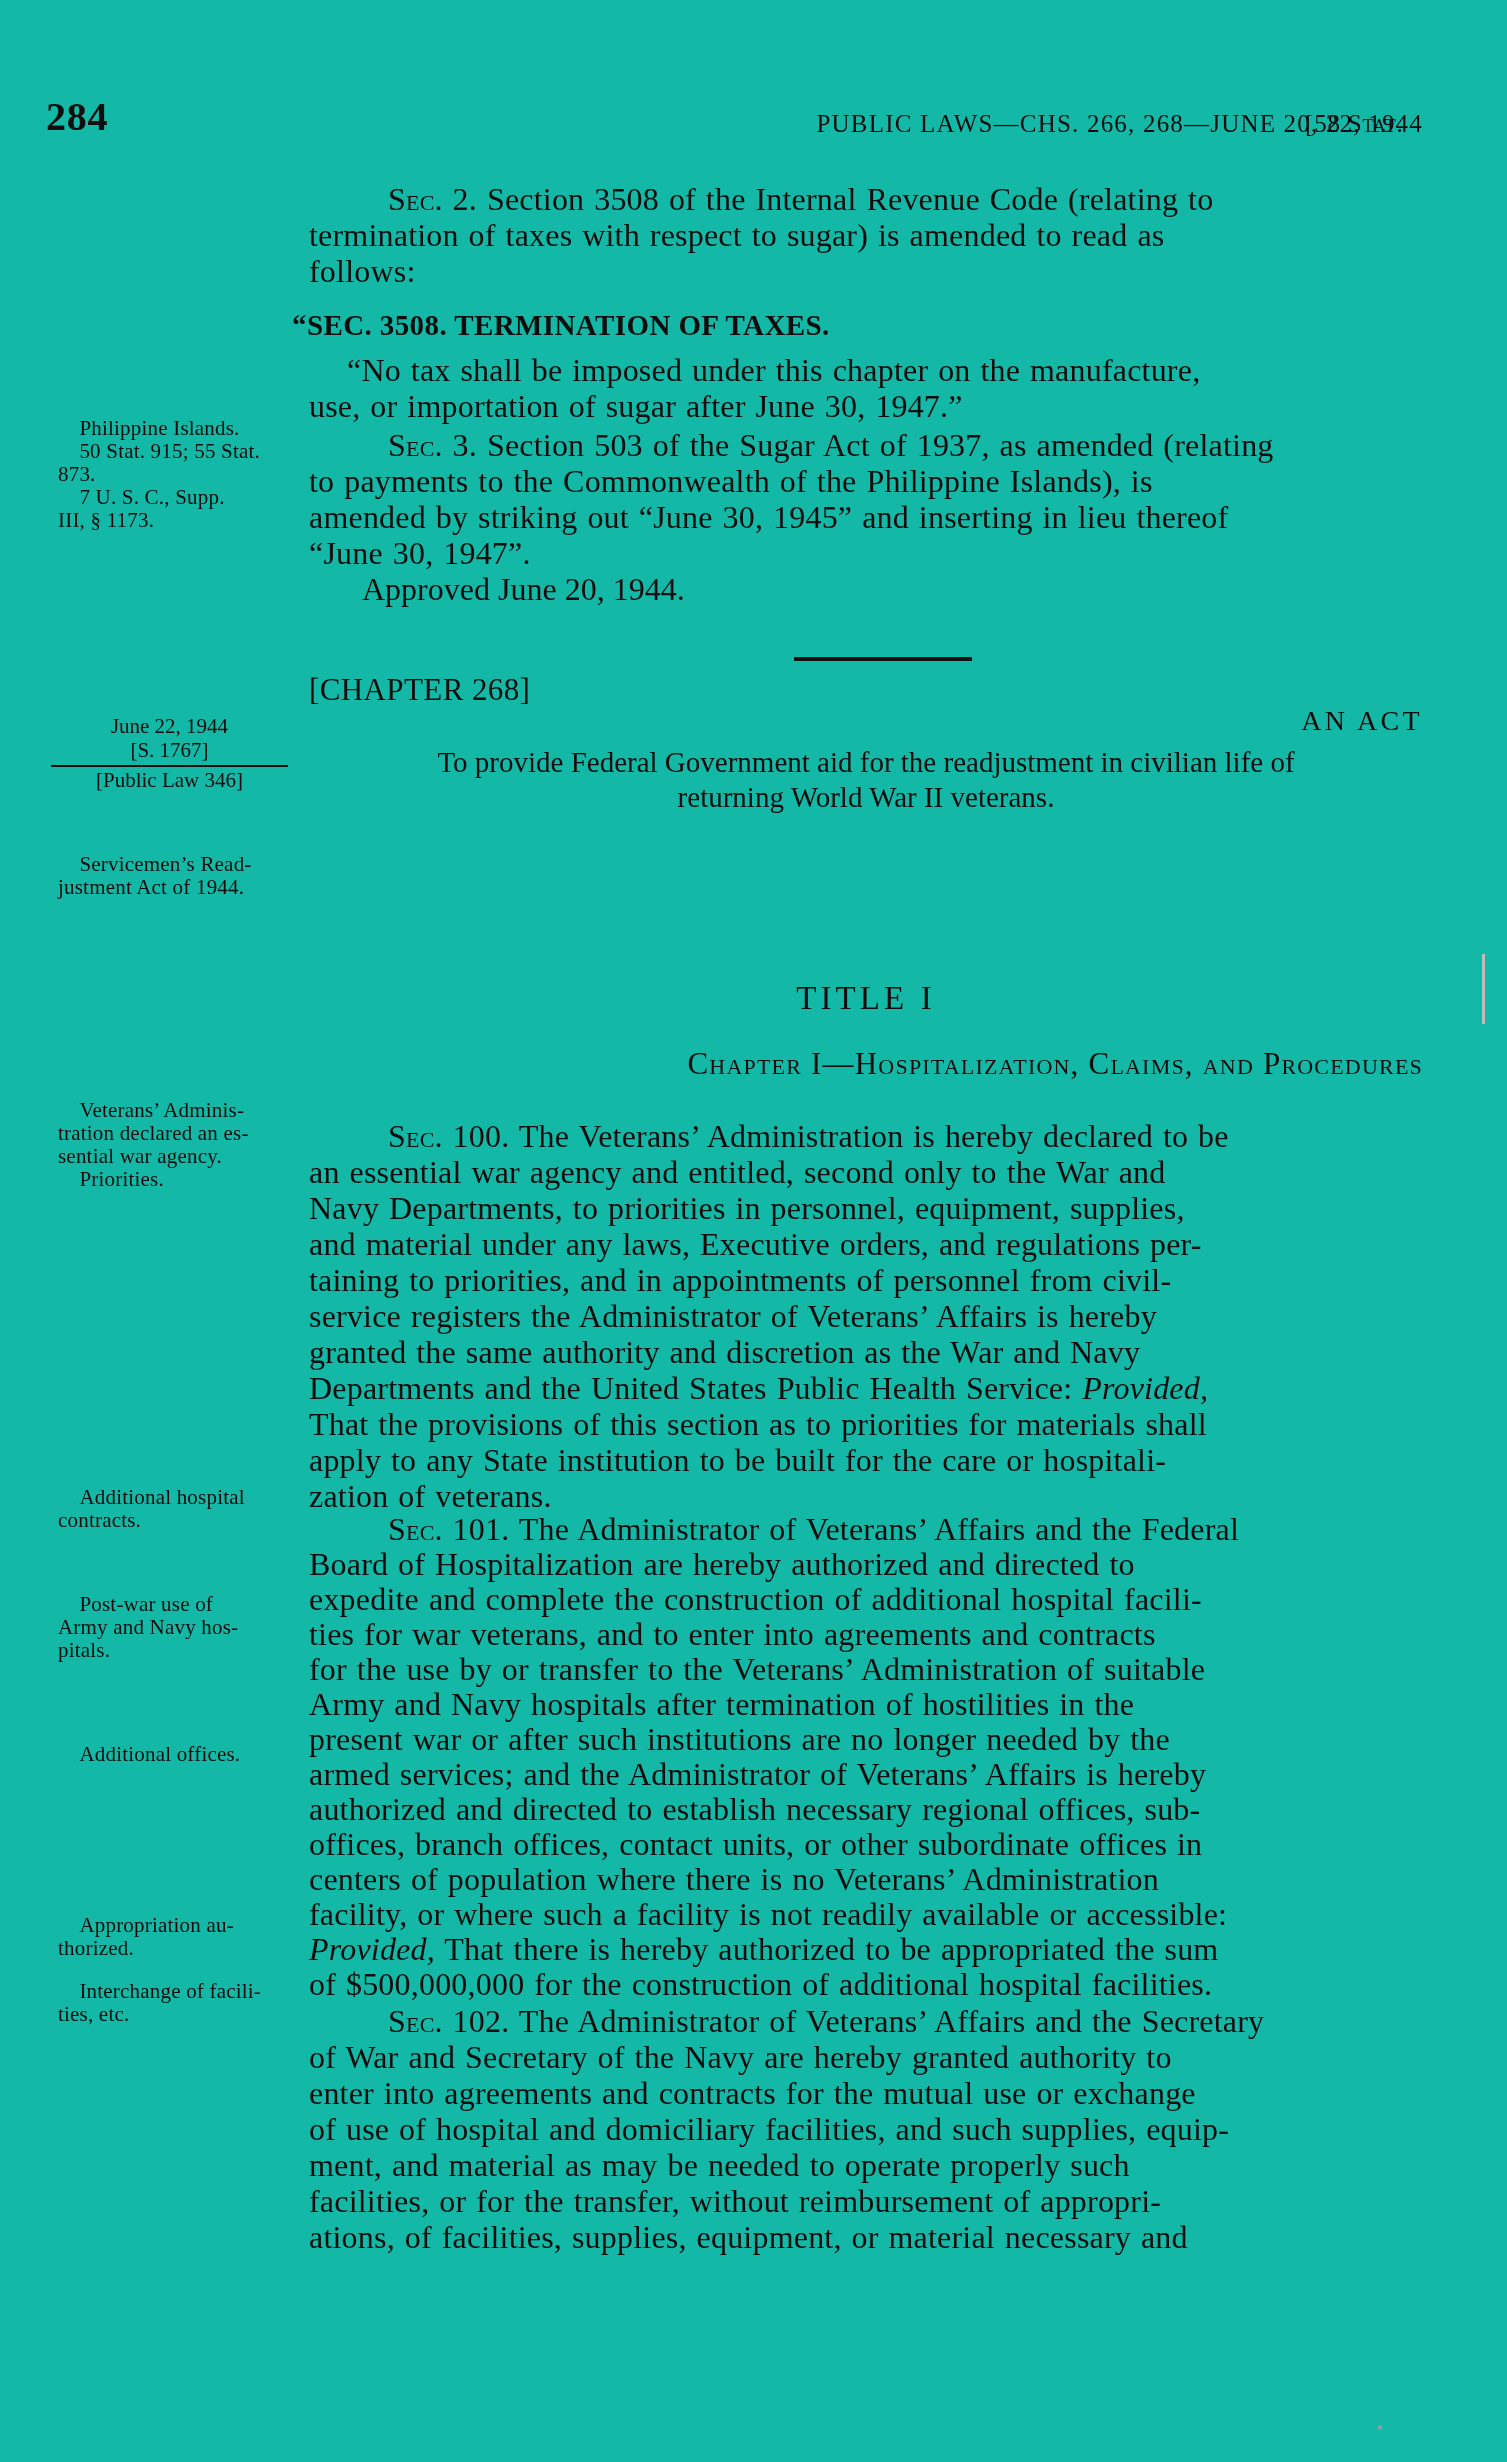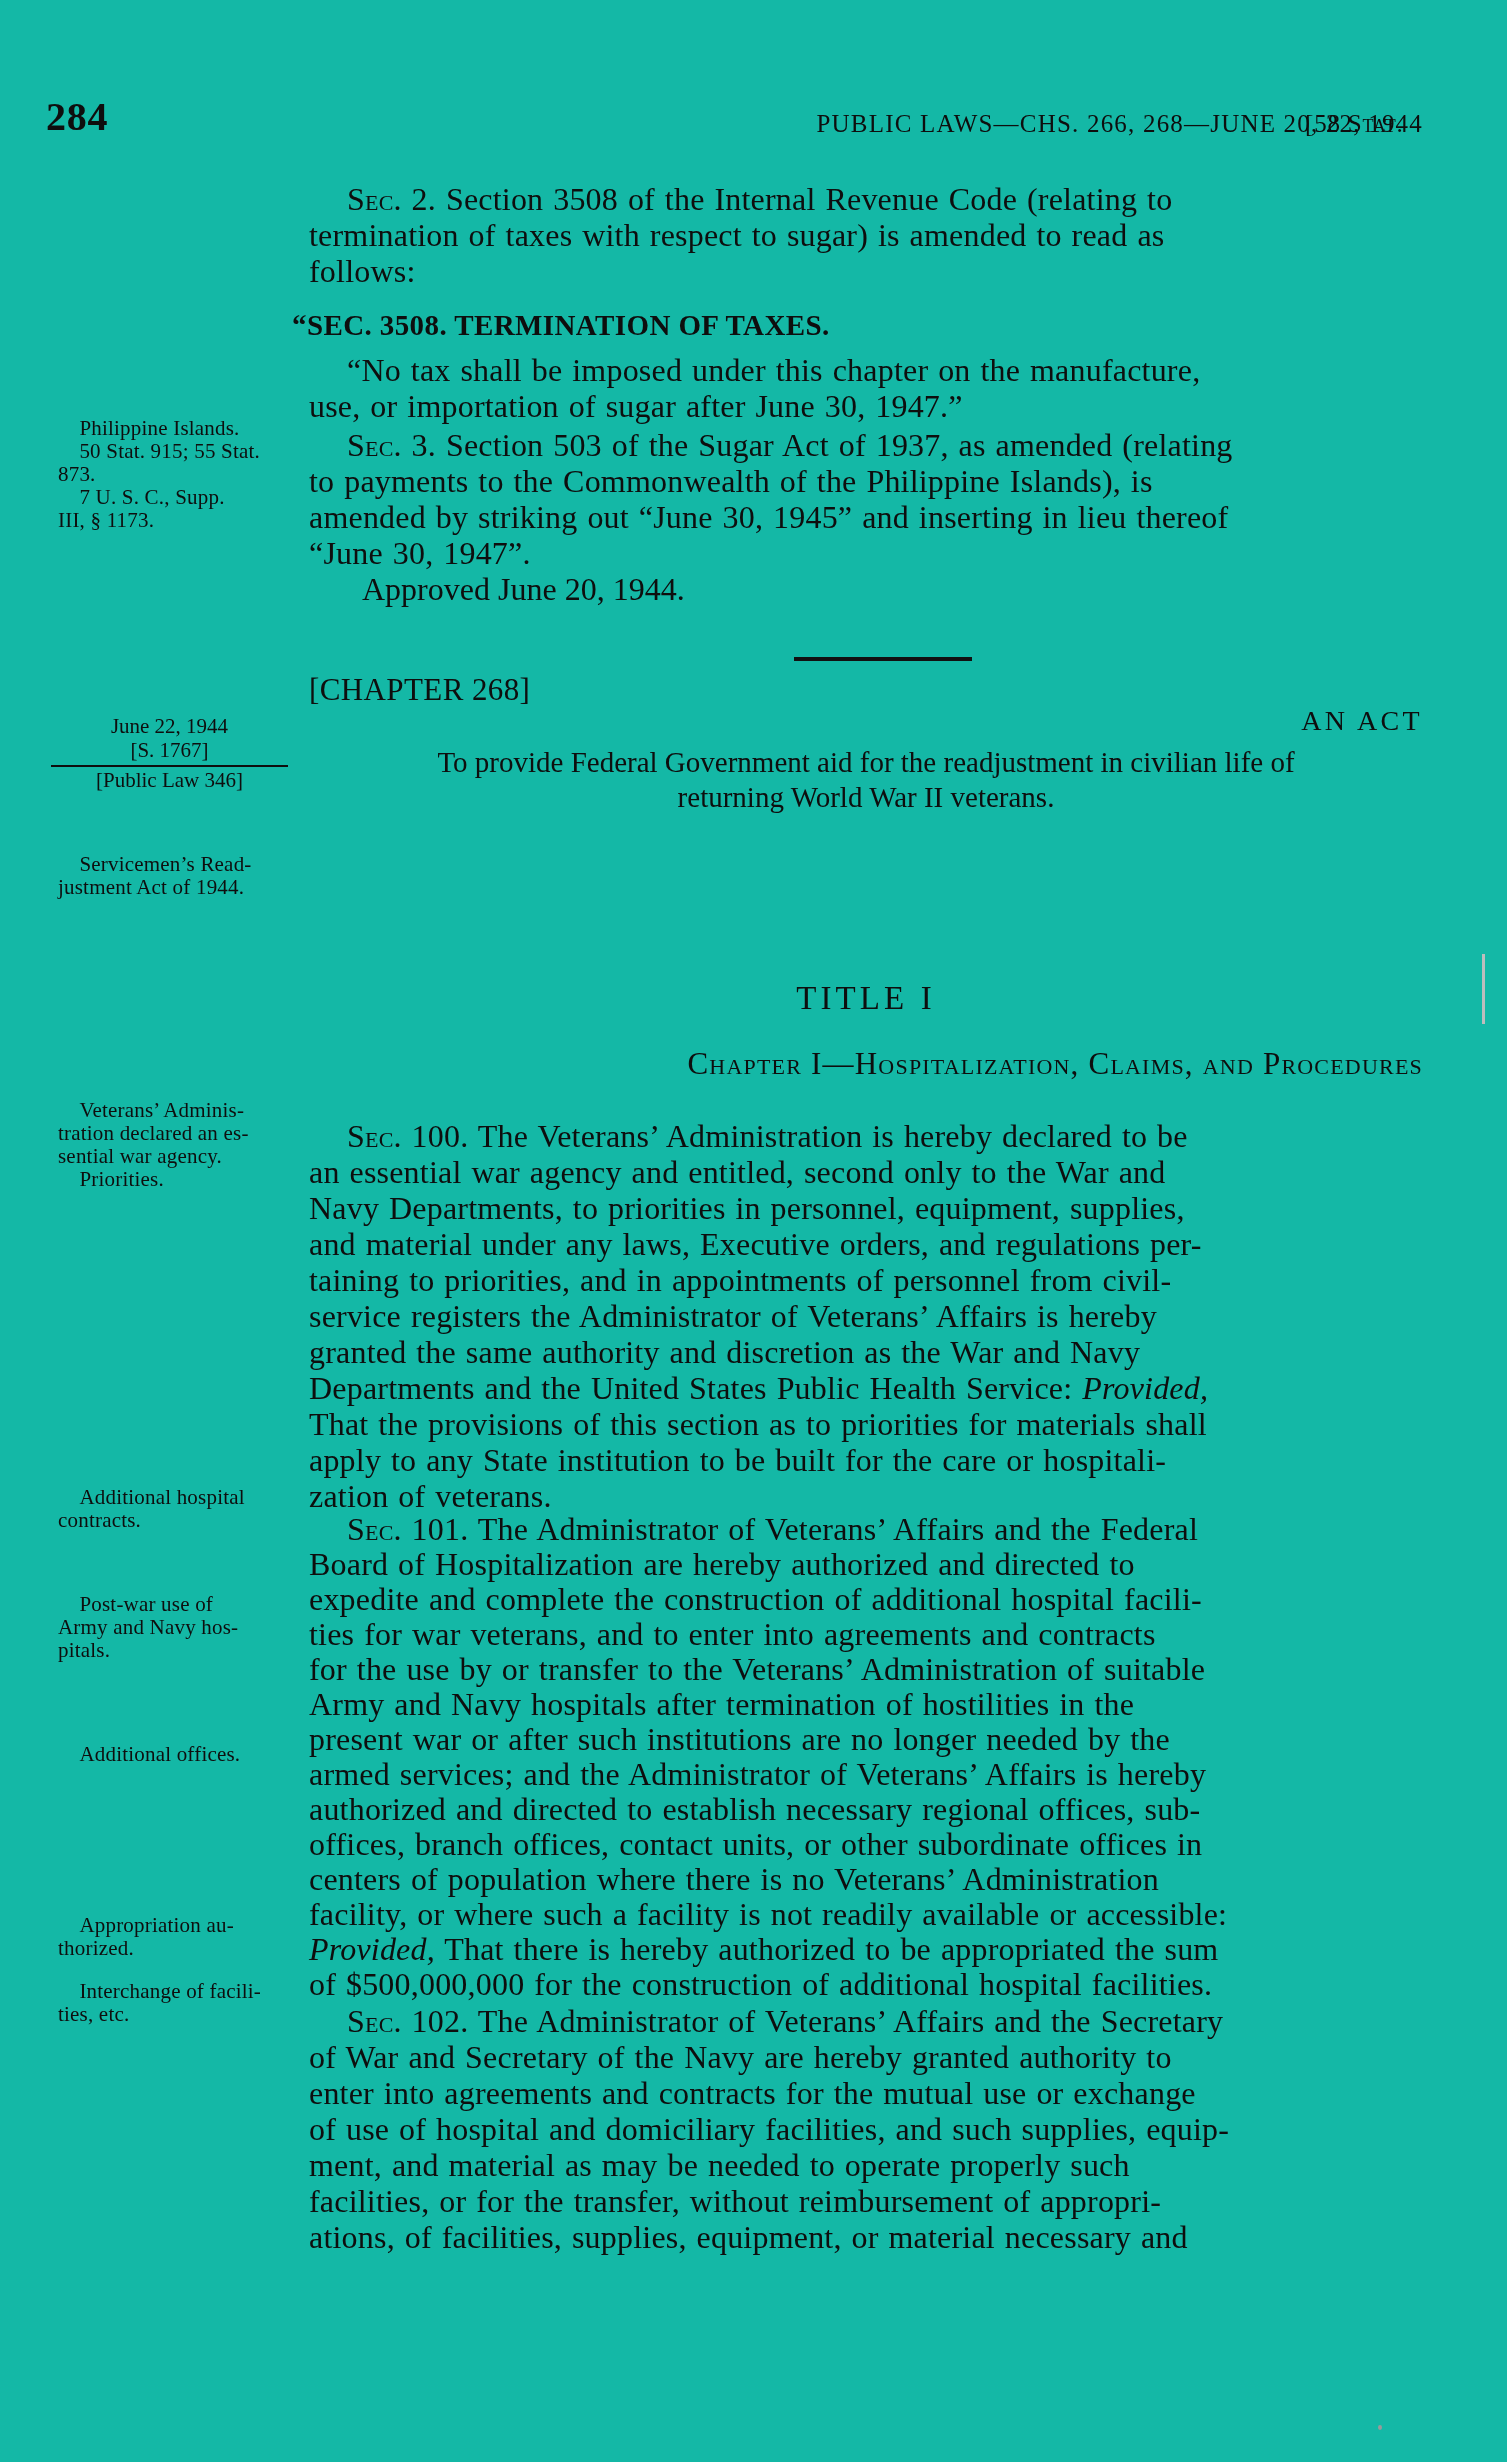--- a/index.html
+++ b/index.html
@@ -31,21 +31,21 @@
   .dateblock .rule{border:none;border-top:2.5px solid #0e0e0e;margin:2.5px 0 1.7px 0;}
   .para{
     left:309px;width:1114px;
     font-size:32px;line-height:36px;
     white-space:pre-line;
     text-indent:38px;
     letter-spacing:0.2px;
     word-spacing:1.7px;
   }
   .it{font-style:italic;}
-  .sc{font-variant:small-caps;}
+  .sc{font-variant:small-caps;margin-left:41px;}
   .heading-3508{left:292px;top:309px;width:1114px;font-size:29px;font-weight:bold;letter-spacing:0.4px;}
   .approved{left:309px;top:571px;width:1114px;font-size:32px;text-indent:53px;}
   .divider{left:794px;top:657px;width:178px;height:4.1px;background:#111;}
   .chlabel{left:309px;top:672px;font-size:31px;letter-spacing:0.4px;}
   .anact{left:309px;top:705px;width:1114px;text-align:right;font-size:28px;letter-spacing:3.3px;}
   .acttitle{left:309px;top:745px;width:1114px;text-align:center;font-size:29px;line-height:35px;white-space:pre-line;}
   .enacting{top:830px;line-height:36px;text-indent:43px;}
   .title1{left:309px;top:980px;width:1114px;text-align:center;font-size:33px;letter-spacing:4.1px;}
   .ch1head{left:309px;top:1046px;width:1114px;text-align:right;font-size:31px;font-variant:small-caps;letter-spacing:1.2px;}
   .sec100{top:1118px;line-height:36px;}

